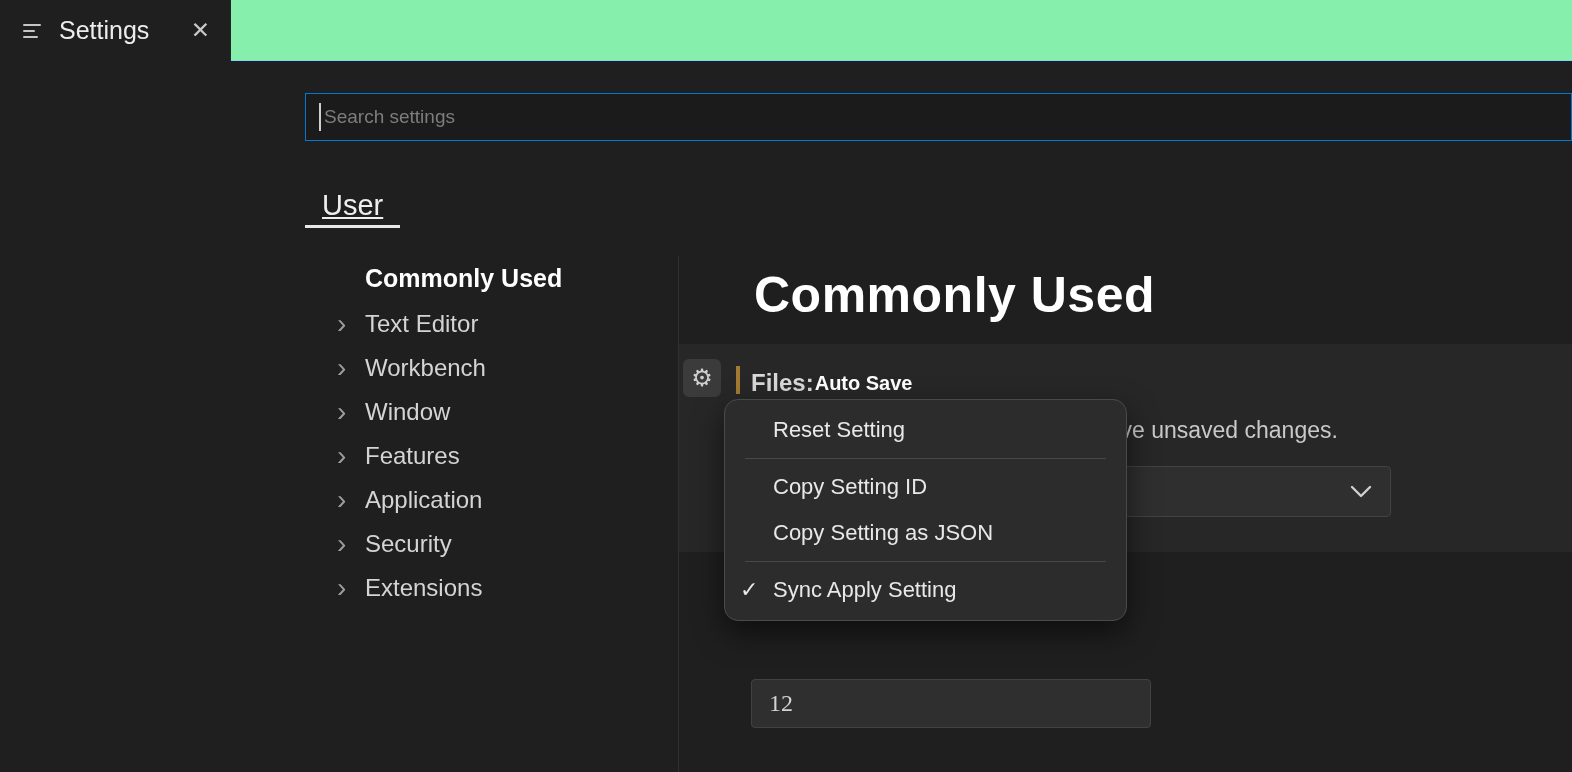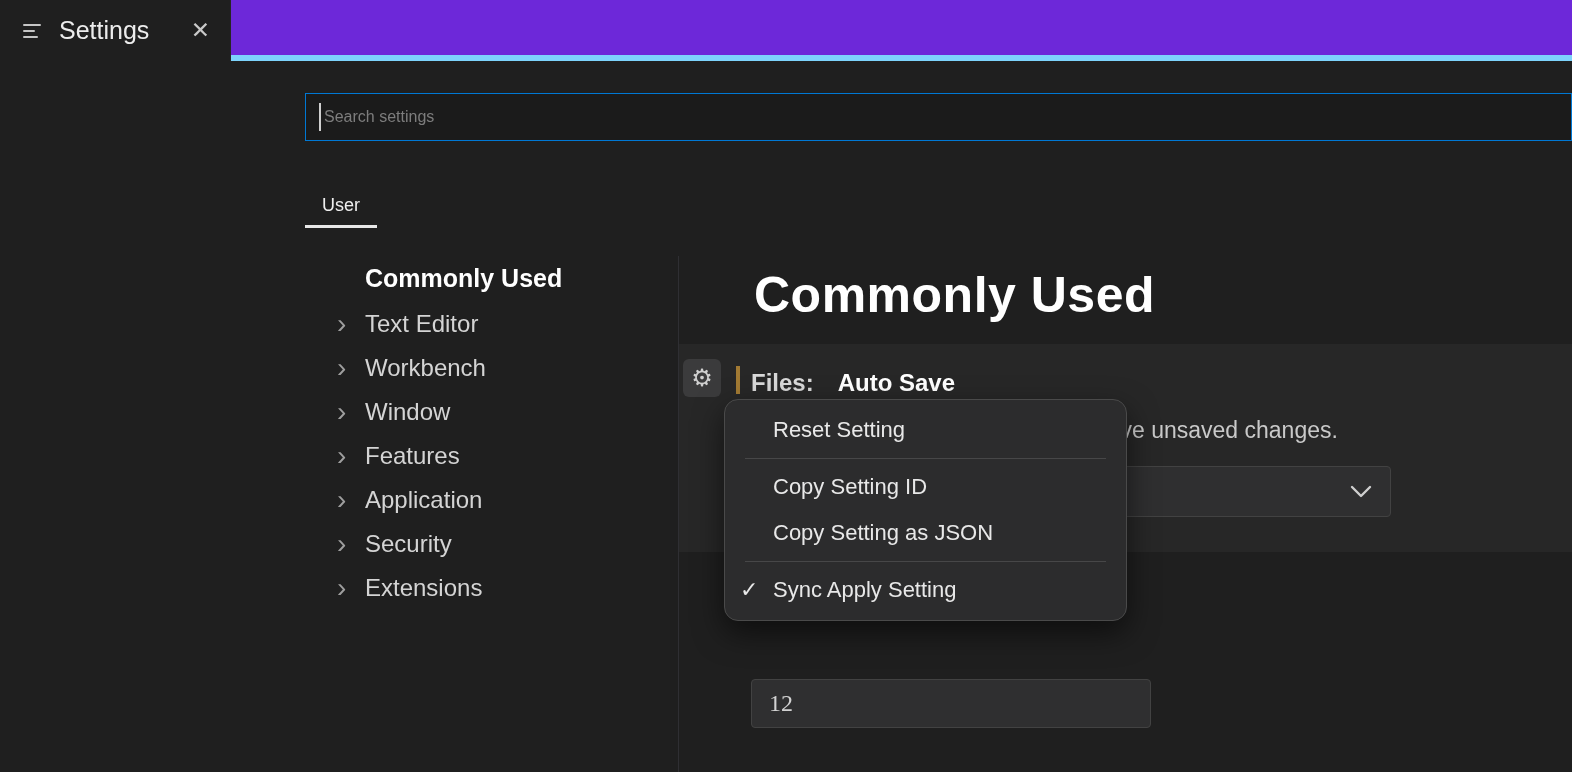--- a/index.html
+++ b/index.html
@@ -4,40 +4,40 @@
 <style>
   * { margin:0; padding:0; box-sizing:border-box; }
   html,body { background:#111; }
   .screen {
     position:relative; width:1572px; height:772px; overflow:hidden;
     background:#1f1f1f; font-family:"Liberation Sans", sans-serif;
     color:#d4d4d4;
   }
   
   .tabbar { position:absolute; top:0; left:0; width:1572px; height:61px;
-            background:#6d28d9; border-bottom:6px solid #7dd3fc; }
+            background:#86efac; border-bottom:1px solid #7dd3fc; }
   .tab { position:absolute; top:0; left:0; width:231px; height:61px;
          background:#1f1f1f; display:flex; align-items:center; gap:15px;
          padding:0 20px; border-right:1px solid #262626; cursor:default; }
   .tab-icon { width:24px; height:24px; flex:0 0 auto; }
   .tab-title { font-size:25px; color:#ececec; }
   .tab-close { margin-left:auto; font-size:23px; color:#c9c9c9; line-height:1; }
   
   .search-box { position:absolute; left:305px; top:93px; width:1267px; height:48px;
                 background:#1b1b1b; border:1.5px solid #0078d4;
                 display:flex; align-items:center; }
   .caret { width:2px; height:28px; background:#cfcfcf; margin-left:13px; flex:0 0 auto; }
   .search-input { flex:1; background:transparent; border:none; outline:none;
                   font-family:"Liberation Sans", sans-serif;
-                  font-size:16px; color:#dddddd; padding-left:3px; }
+                  font-size:19px; color:#dddddd; padding-left:3px; }
   .search-input::placeholder { color:#7d7d7d; }
   
   .scope-tab { position:absolute; left:305px; top:182px; height:46px;
                padding:0 17px; display:flex; align-items:center; }
-  .scope-tab-label { font-size:18px; color:#eeeeee; }
+  .scope-tab-label { font-size:29px; color:#eeeeee;text-decoration:underline; }
   .scope-underline { position:absolute; left:0; bottom:0; width:100%; height:3px;
                      background:#e7e7e7; }
   
   .toc-selected { position:absolute; left:365px; top:264px; font-size:25px;
                   font-weight:700; color:#ffffff; cursor:default; }
   .toc-item { position:absolute; left:337px; height:30px; display:flex;
               align-items:center; cursor:default; }
   .toc-chevron { font-size:28px; color:#9e9e9e; width:28px; line-height:28px; }
   .toc-label { font-size:24px; color:#d4d4d4; }
   .toc-divider { position:absolute; left:678px; top:256px; width:1px; height:516px;
@@ -49,21 +49,21 @@
                      font-weight:700; color:#ffffff; letter-spacing:0.5px; }
   .gear-btn { position:absolute; left:683px; top:359px; width:38px; height:38px;
               background:#3b3b3c; border:none; border-radius:6px; display:flex;
               align-items:center; justify-content:center; cursor:pointer; }
   .gear-glyph { font-size:24px; color:#cfcfcf; line-height:1; }
   .modified-bar { position:absolute; left:736px; top:366px; width:4px; height:28px;
                   background:#a27a33; }
   .setting-title { position:absolute; left:751px; top:368px; height:30px;
                    display:flex; align-items:center; }
   .setting-category { font-size:24px; font-weight:700; color:#d8d8d8; }
-  .setting-name { font-size:24px; font-weight:700; color:#ffffff; margin-left:24px; }
+  .setting-name { font-size:20px; font-weight:700; color:#ffffff; margin-left:1px; }
   .setting-desc { position:absolute; left:751px; top:417px; font-size:23px;
                   color:#c9c9c9; white-space:nowrap; }
   .setting-select { position:absolute; left:751px; top:466px; width:640px; height:51px;
                     background:#2f2f30; border:1px solid #424242; border-radius:4px;
                     display:flex; align-items:center; justify-content:flex-end;
                     padding-right:18px; cursor:pointer; }
   .fontsize-box { position:absolute; left:751px; top:679px; width:400px; height:49px;
                   background:#2f2f30; border:1px solid #424242; border-radius:4px;
                   display:flex; align-items:center; }
   .fontsize-input { width:100%; background:transparent; border:none; outline:none;

